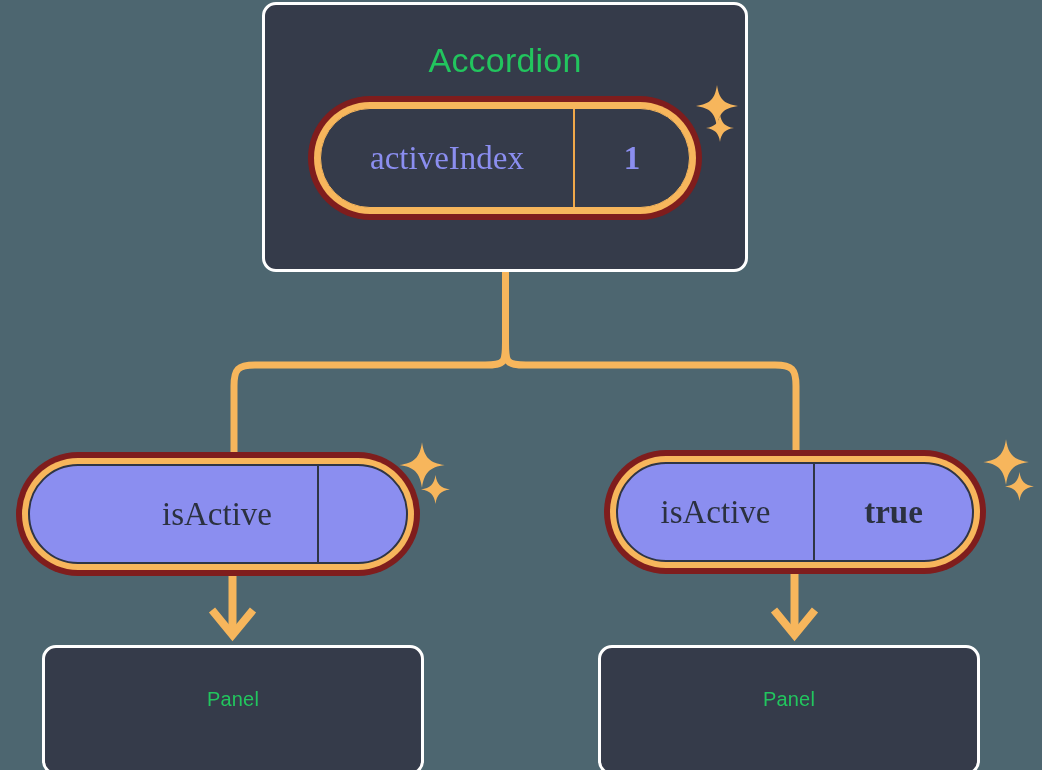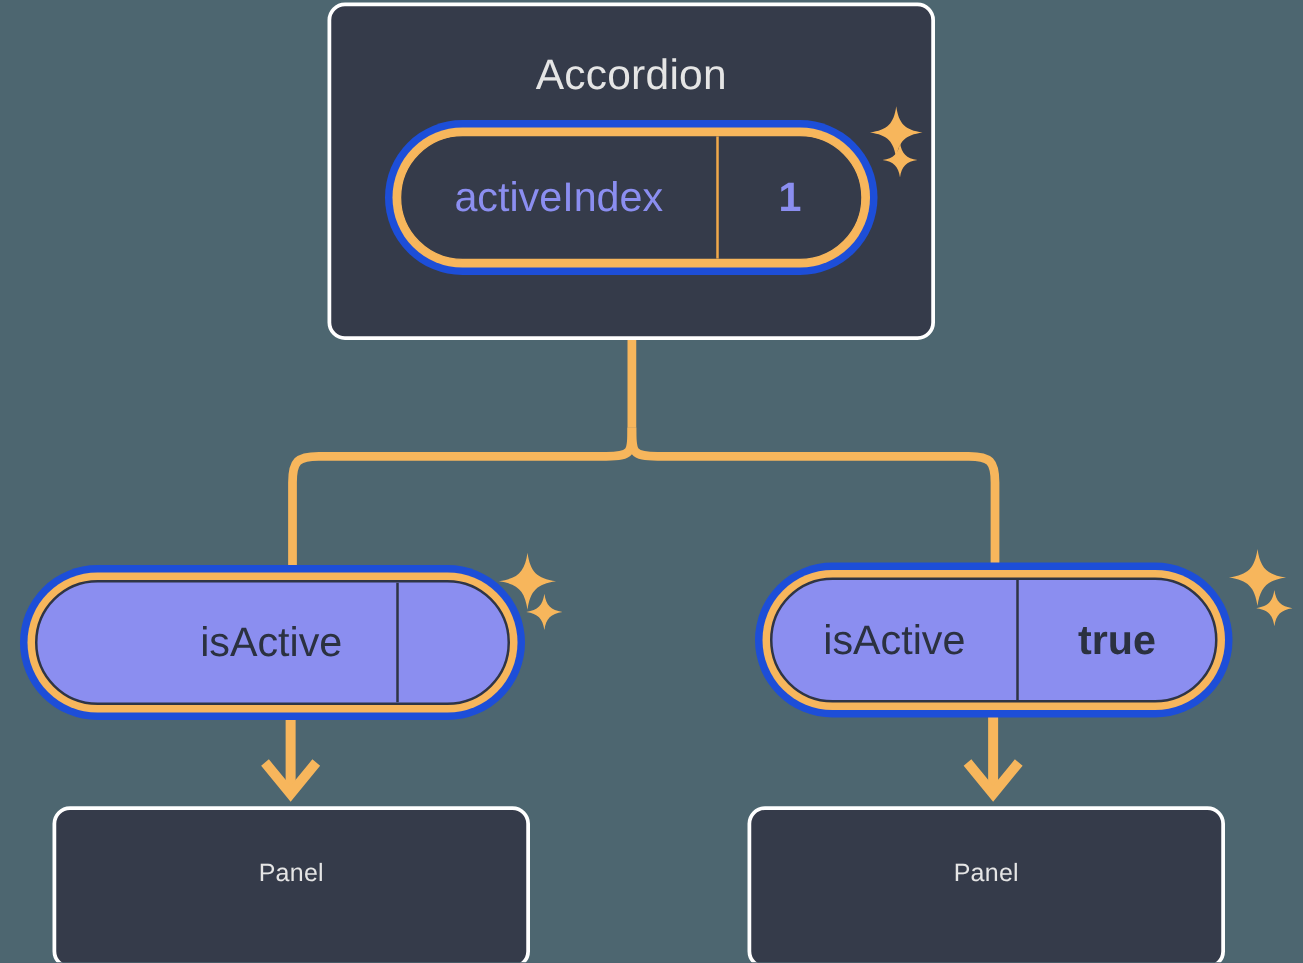--- a/index.html
+++ b/index.html
@@ -24,42 +24,43 @@
     background: #353b4a;
     border: 3px solid #ffffff;
     border-radius: 14px;
     box-sizing: border-box;
   }
   .comp-title {
     position: absolute;
     left: 0;
     right: 0;
     text-align: center;
-    color: #e5e5e5;
+    color: #22c55e;
     font-size: 34px;
     font-weight: 400;
     letter-spacing: 0.2px;
     white-space: nowrap;
   }
 
   #accordion-box { left: 262px; top: 2px; width: 486px; height: 270px; }
   #accordion-title { top: 36px; }
 
   #panel-left-box  { left: 42px;  top: 645px; width: 382px; height: 130px; }
   #panel-right-box { left: 598px; top: 645px; width: 382px; height: 130px; }
   .panel-title { top: 40px; font-size: 20px; }
 
   
   .pill {
     position: absolute;
     box-sizing: border-box;
     border-radius: 999px;
-    background: #1d4ed8;             
+    background: #7f1d1d;             
     padding: 6px;
     display: flex;
+    font-family: Liberation Serif, serif;
   }
   .pill-mid {
     flex: 1;
     border-radius: 999px;
     background: #f7b65c;             
     padding: 6px;
     display: flex;
   }
   .pill-inner {
     flex: 1;

